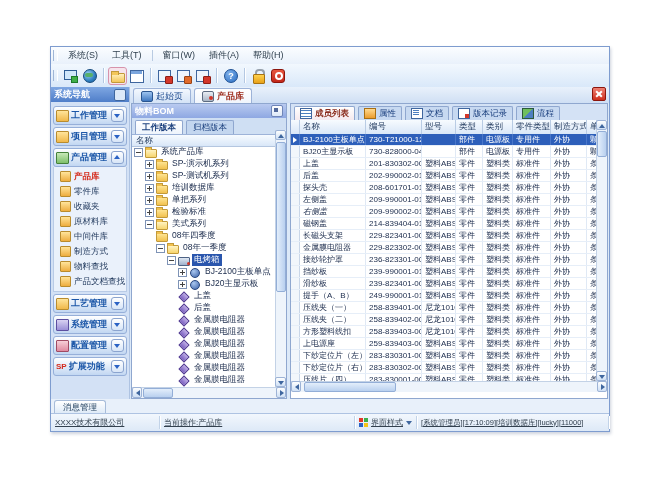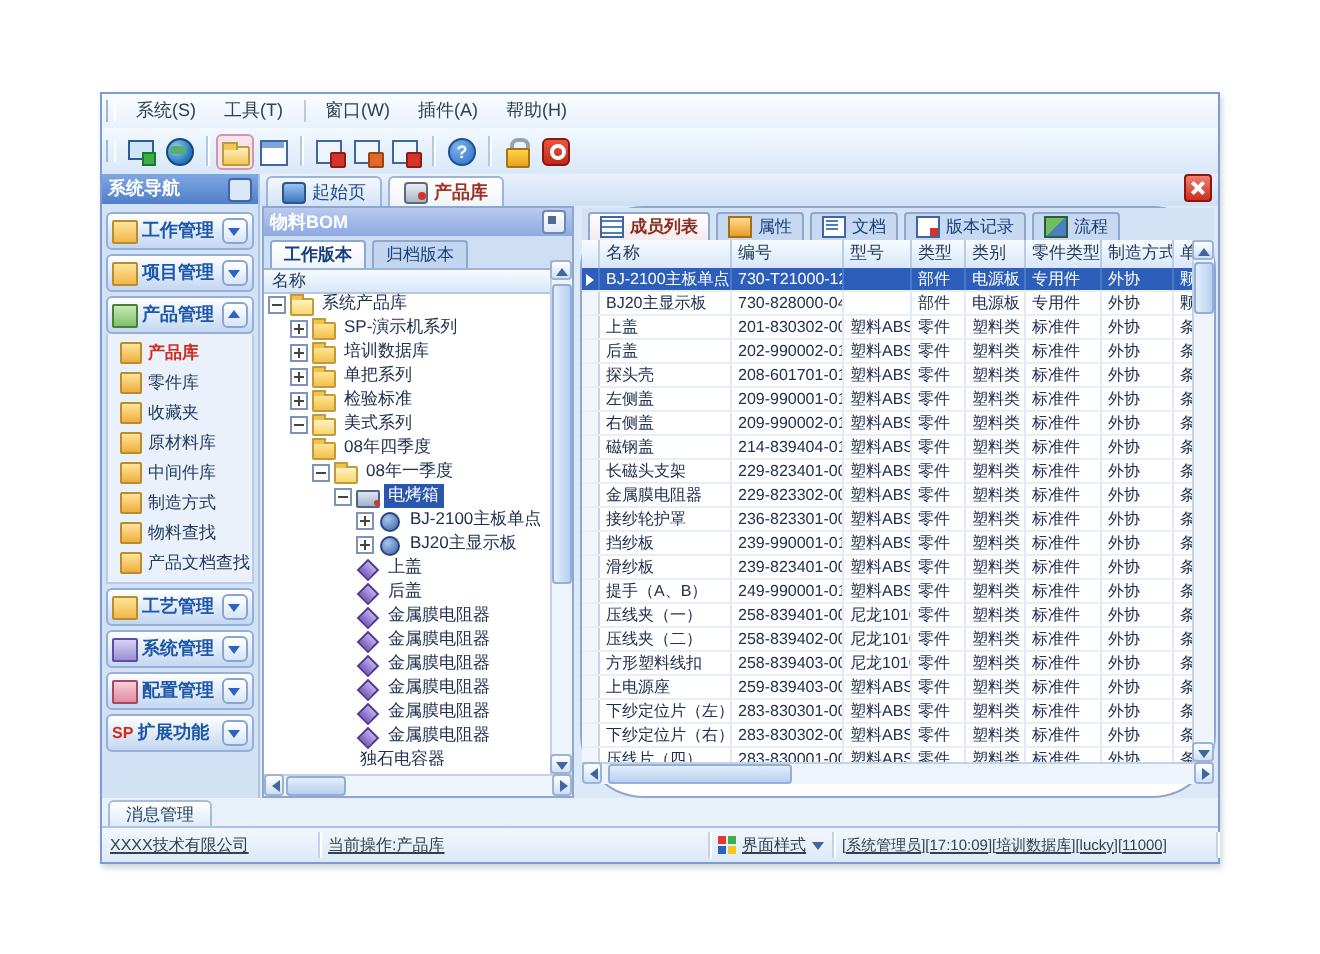--- a/index.html
+++ b/index.html
@@ -75,21 +75,21 @@
   .dtico.ic-product-library-icon{background:linear-gradient(#e9edf3,#aab6c6);border-color:#5d6b80;position:relative;}
   .dtico.ic-product-library-icon::after{content:"";position:absolute;right:0px;bottom:1px;width:4px;height:4px;background:#d2362a;border-radius:50%;}
   .tabbar-close{margin-left:auto;margin-bottom:2px;margin-right:3px;width:12px;height:12px;border-radius:2px;
     background:linear-gradient(#ee8073,#ce2e1d);border:1px solid #8c150c;position:relative;}
   .tabbar-close::before,.tabbar-close::after{content:"";position:absolute;left:2px;top:5px;width:8px;height:2px;background:#fff;transform:rotate(45deg);}
   .tabbar-close::after{transform:rotate(-45deg);}
   
   .main-bg{position:absolute;left:79px;right:0;top:56px;bottom:32px;background:#dce9f8;}
   .panel{position:absolute;background:#fff;border:1px solid #8fa7cf;}
   .bom-panel{left:80px;top:56px;width:156px;bottom:32px;}
-  .grid-panel{left:239px;top:56px;width:318px;bottom:32px;border-radius:32px;}
+  .grid-panel{left:239px;top:56px;width:318px;bottom:32px;}
   .panel, .bom-panel, .grid-panel{box-sizing:border-box;}
   
   .bom-title{height:14px;background:linear-gradient(#b9caf0,#8ea8e2);color:#fff;font-size:9px;font-weight:bold;
     display:flex;align-items:center;justify-content:space-between;padding:0 3px;}
   .bom-title-btn{width:10px;height:10px;background:linear-gradient(#fff,#dce8f8);border:1px solid #6f86b8;border-radius:2px;position:relative;}
   .bom-title-btn::after{content:"";position:absolute;left:2px;top:2px;width:4px;height:4px;background:#51689a;}
   .bom-tabs{height:16px;background:#cfdff3;display:flex;align-items:flex-end;border-bottom:1px solid #9db3d8;}
   .btab{height:13px;padding:0 6px;margin-left:3px;font-size:8.5px;color:#1a3f7d;display:flex;align-items:center;
     border:1px solid #8fa7cf;border-bottom:none;border-radius:2px 2px 0 0;background:#c3d6ef;}
   .btab.active{background:linear-gradient(#ffffff,#eef4fc);font-weight:bold;}
@@ -314,20 +314,26 @@
           <div class="trow">
             <span style="width: 13px; flex: 0 0 auto;"></span>
             <span class="texp plus"></span>
             <span class="tic tic-folder"></span>
             <span class="tlabel">SP-演示机系列</span>
           </div>
           <div class="trow">
             <span style="width: 13px; flex: 0 0 auto;"></span>
             <span class="texp plus"></span>
             <span class="tic tic-folder"></span>
+            <span class="tlabel">SP-测试机系列</span>
+          </div>
+          <div class="trow">
+            <span style="width: 13px; flex: 0 0 auto;"></span>
+            <span class="texp plus"></span>
+            <span class="tic tic-folder"></span>
             <span class="tlabel">培训数据库</span>
           </div>
           <div class="trow">
             <span style="width: 13px; flex: 0 0 auto;"></span>
             <span class="texp plus"></span>
             <span class="tic tic-folder"></span>
             <span class="tlabel">单把系列</span>
           </div>
           <div class="trow">
             <span style="width: 13px; flex: 0 0 auto;"></span>
@@ -523,21 +529,21 @@
             <div class="gcell" style="width: 56px;">209-990001-01X</div>
             <div class="gcell" style="width: 34px;">塑料ABS</div>
             <div class="gcell" style="width: 27px;">零件</div>
             <div class="gcell" style="width: 30px;">塑料类</div>
             <div class="gcell" style="width: 38px;">标准件</div>
             <div class="gcell" style="width: 36px;">外协</div>
             <div class="gcell" style="width: 20px;">条</div>
           </div>
           <div class="grow">
             <div class="gcell gind" style="width: 9px;"></div>
-            <div class="gcell" style="width: 66px;">右侧盖</div>
+            <div class="gcell" style="width: 66px; font-style: italic;">右侧盖</div>
             <div class="gcell" style="width: 56px;">209-990002-01X</div>
             <div class="gcell" style="width: 34px;">塑料ABS</div>
             <div class="gcell" style="width: 27px;">零件</div>
             <div class="gcell" style="width: 30px;">塑料类</div>
             <div class="gcell" style="width: 38px;">标准件</div>
             <div class="gcell" style="width: 36px;">外协</div>
             <div class="gcell" style="width: 20px;">条</div>
           </div>
           <div class="grow">
             <div class="gcell gind" style="width: 9px;"></div>

